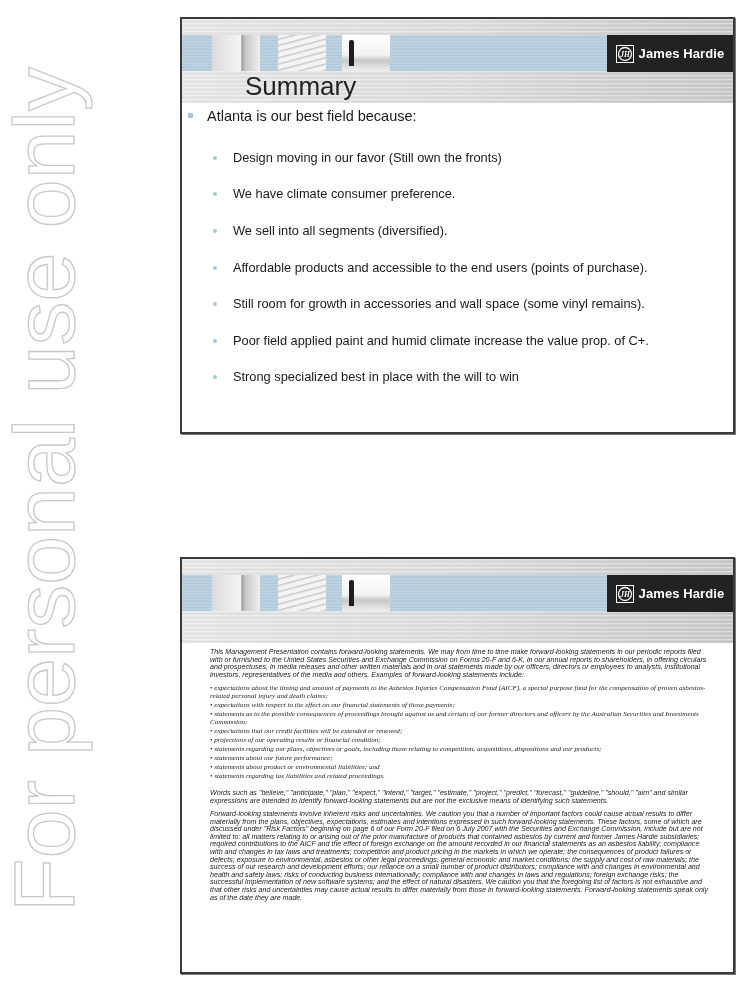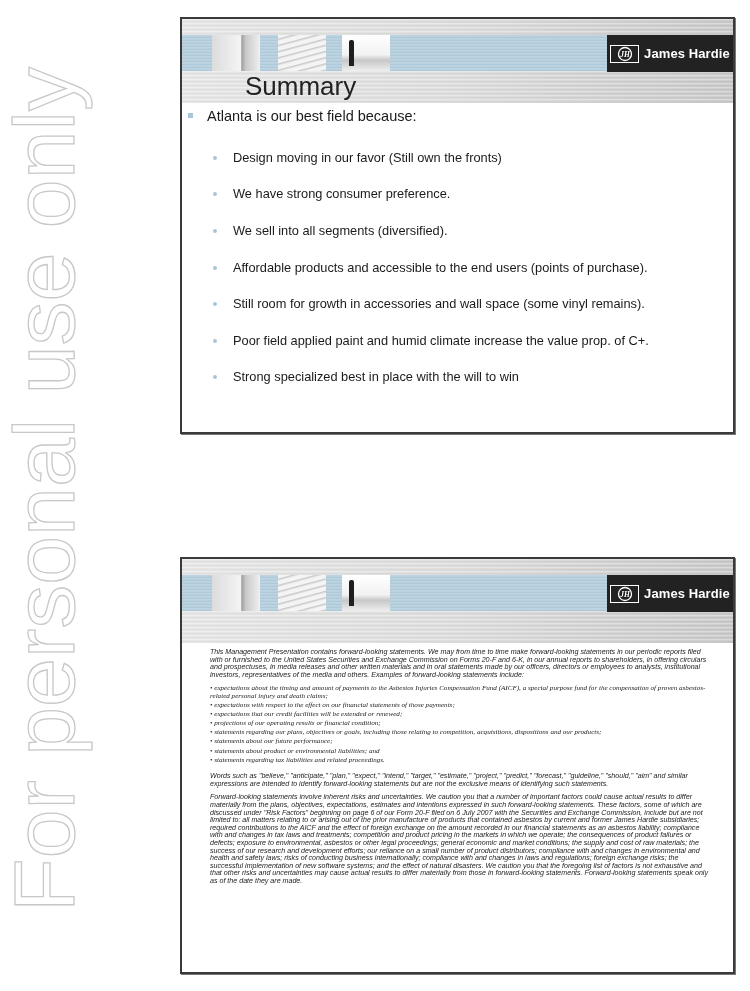--- a/index.html
+++ b/index.html
@@ -56,21 +56,21 @@
   .photo.p3 .figure {
     position: absolute; left: 7px; top: 5px; width: 5px; height: 26px;
     background: #1e1e1e; border-radius: 2px 2px 0 0;
   }
   .logo-box {
     position: absolute; right: 0; top: 16px; width: 126px; height: 37px;
     background: #222222;
     display: flex; align-items: center; justify-content: center; gap: 5px;
   }
   .logo-mark {
-    width: 29px; height: 18px; border: 1px solid #fff; box-sizing: border-box;
+    width: 18px; height: 18px; border: 1px solid #fff; box-sizing: border-box;
     display: flex; align-items: center; justify-content: center;
   }
   .logo-mark svg { width: 16px; height: 16px; }
   .logo-text {
     color: #ffffff; font-weight: bold; font-size: 13px; letter-spacing: 0.1px;
   }
   .slide-title {
     position: absolute; left: 15px; top: 52px;
     font-size: 26px; color: #222; line-height: 30px; margin-left: 48px;
   }
@@ -129,21 +129,21 @@
     <span class="bullet"></span>
     <span class="text">Atlanta is our best field because:</span>
   </div>
 
   <div class="lvl2" style="top:131px">
       <span class="dot"></span>
       <span class="text">Design moving in our favor (Still own the fronts)</span>
     </div>
   <div class="lvl2" style="top:167px">
       <span class="dot"></span>
-      <span class="text">We have strong consumer preference.</span>
+      <span class="text">We have climate consumer preference.</span>
     </div>
   <div class="lvl2" style="top:204px">
       <span class="dot"></span>
       <span class="text">We sell into all segments (diversified).</span>
     </div>
   <div class="lvl2" style="top:241px">
       <span class="dot"></span>
       <span class="text">Affordable products and accessible to the end users (points of purchase).</span>
     </div>
   <div class="lvl2" style="top:277px">
@@ -177,20 +177,21 @@
       </span>
       <span class="logo-text">James Hardie</span>
     </div>
   </div>
 
   <div class="disc">
     <p>This Management Presentation contains forward-looking statements. We may from time to time make forward-looking statements in our periodic reports filed with or furnished to the United States Securities and Exchange Commission on Forms 20-F and 6-K, in our annual reports to shareholders, in offering circulars and prospectuses, in media releases and other written materials and in oral statements made by our officers, directors or employees to analysts, institutional investors, representatives of the media and others. Examples of forward-looking statements include:</p>
     <ul>
       <li>• expectations about the timing and amount of payments to the Asbestos Injuries Compensation Fund (AICF), a special purpose fund for the compensation of proven asbestos-related personal injury and death claims;</li>
       <li>• expectations with respect to the effect on our financial statements of those payments;</li>
+      <li>• statements as to the possible consequences of proceedings brought against us and certain of our former directors and officers by the Australian Securities and Investments Commission;</li>
       <li>• expectations that our credit facilities will be extended or renewed;</li>
       <li>• projections of our operating results or financial condition;</li>
       <li>• statements regarding our plans, objectives or goals, including those relating to competition, acquisitions, dispositions and our products;</li>
       <li>• statements about our future performance;</li>
       <li>• statements about product or environmental liabilities; and</li>
       <li>• statements regarding tax liabilities and related proceedings.</li>
     </ul>
     <p>Words such as "believe," "anticipate," "plan," "expect," "intend," "target," "estimate," "project," "predict," "forecast," "guideline," "should," "aim" and similar expressions are intended to identify forward-looking statements but are not the exclusive means of identifying such statements.</p>
     <p>Forward-looking statements involve inherent risks and uncertainties. We caution you that a number of important factors could cause actual results to differ materially from the plans, objectives, expectations, estimates and intentions expressed in such forward-looking statements. These factors, some of which are discussed under "Risk Factors" beginning on page 6 of our Form 20-F filed on 6 July 2007 with the Securities and Exchange Commission, include but are not limited to: all matters relating to or arising out of the prior manufacture of products that contained asbestos by current and former James Hardie subsidiaries; required contributions to the AICF and the effect of foreign exchange on the amount recorded in our financial statements as an asbestos liability; compliance with and changes in tax laws and treatments; competition and product pricing in the markets in which we operate; the consequences of product failures or defects; exposure to environmental, asbestos or other legal proceedings; general economic and market conditions; the supply and cost of raw materials; the success of our research and development efforts; our reliance on a small number of product distributors; compliance with and changes in environmental and health and safety laws; risks of conducting business internationally; compliance with and changes in laws and regulations; foreign exchange risks; the successful implementation of new software systems; and the effect of natural disasters. We caution you that the foregoing list of factors is not exhaustive and that other risks and uncertainties may cause actual results to differ materially from those in forward-looking statements. Forward-looking statements speak only as of the date they are made.</p>
   </div>

